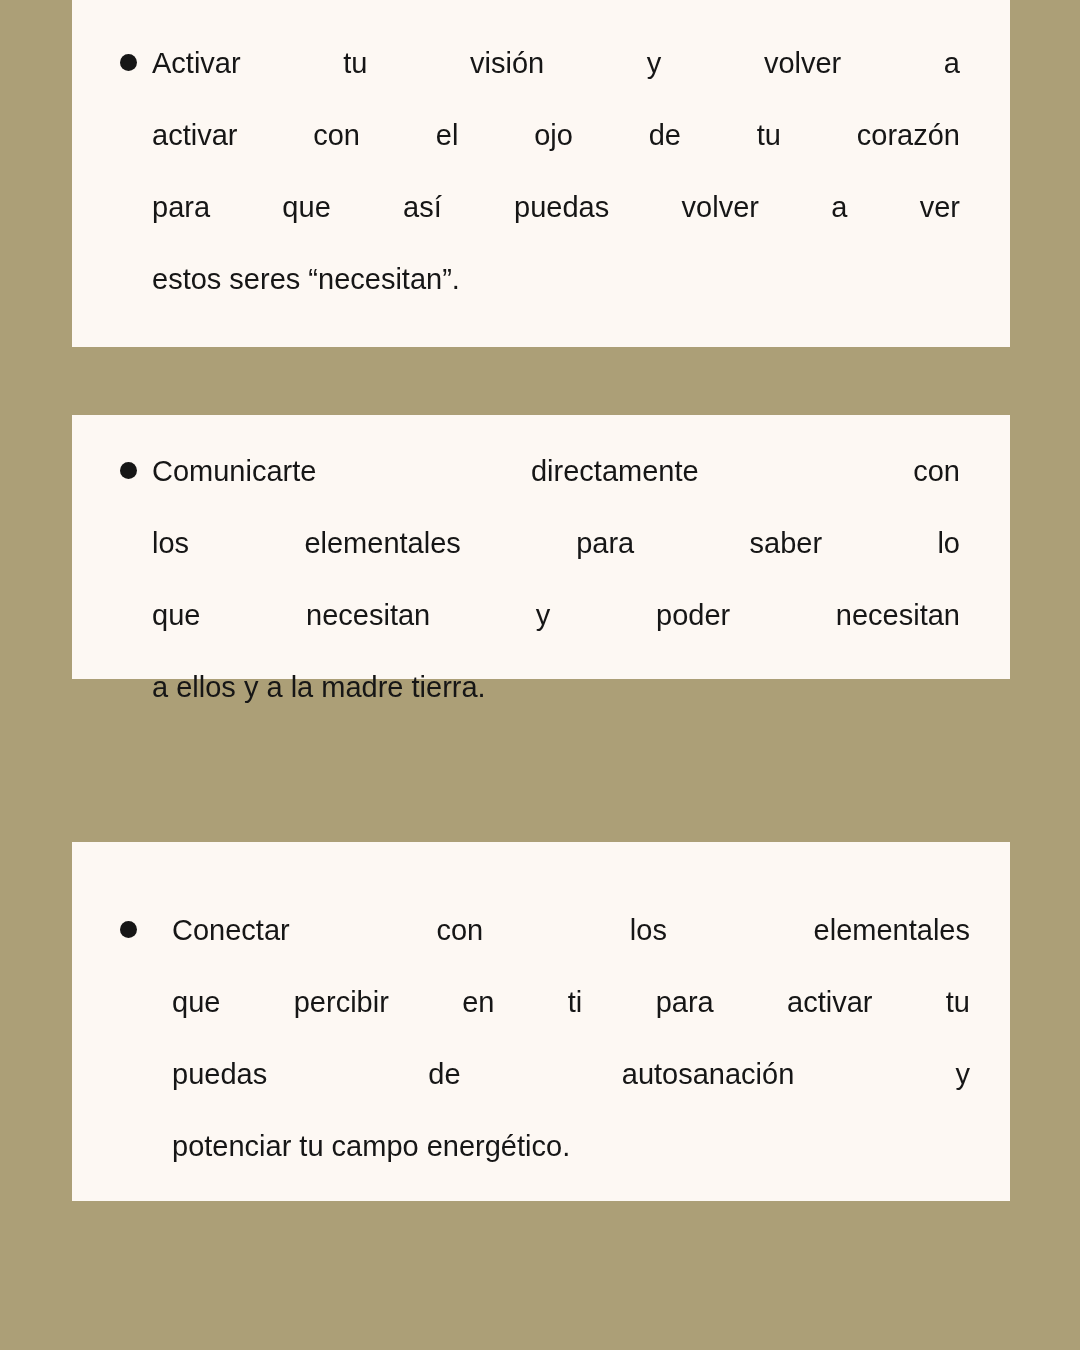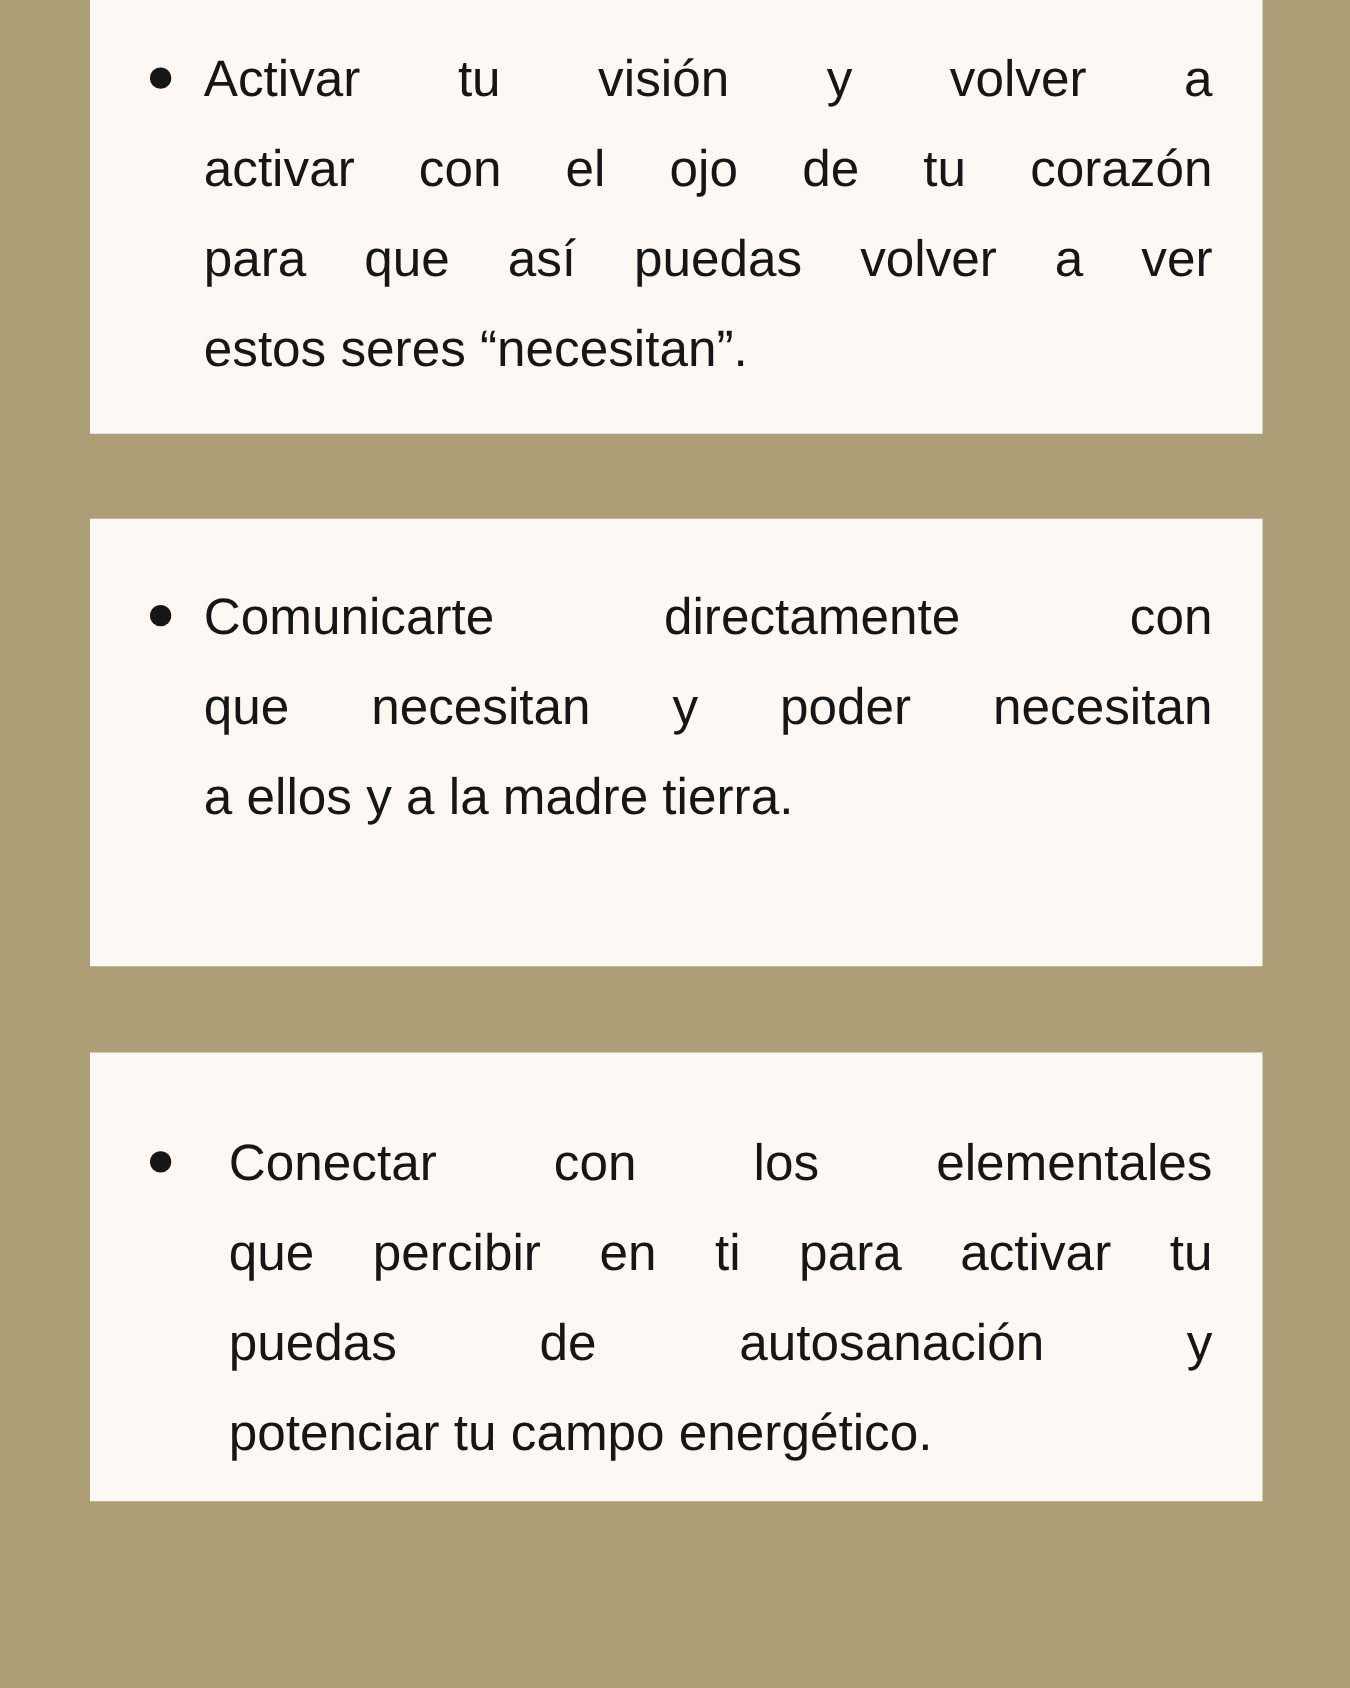--- a/index.html
+++ b/index.html
@@ -32,37 +32,37 @@
   }
   .bullet {
     flex: 0 0 17px;
     width: 17px;
     height: 17px;
     border-radius: 50%;
     background: var(--text);
     margin-top: 27px;
   }
   .text {
-    margin-left: 26px;
+    margin-left: 15px;
     width: 808px;
-    font-size: 41px;
+    font-size: 29px;
     line-height: 72px;
     color: var(--text);
   }
   .line {
     text-align: justify;
     text-align-last: justify;
   }
   .line.last {
     text-align: left;
     text-align-last: left;
   }
   
   #card-0 { top: 0;     height: 347px; padding-top: 27px; }
-  #card-1 { top: 415px; height: 358px; padding-top: 42px; }
+  #card-1 { top: 415px; height: 264px; padding-top: 20px; }
   #card-2 { top: 842px; height: 359px; padding-top: 52px; gap: 20px; }
 </style>
 </head>
 <body>
 
 <div class="canvas">
 
   <section class="card" id="card-0">
     <span class="bullet"></span>
     <div class="text">
@@ -70,20 +70,21 @@
         <div class="line">activar con el ojo de tu corazón</div>
         <div class="line">para que así puedas volver a ver</div>
         <div class="line last">estos seres “necesitan”.</div>
       </div>
   </section>
 
   <section class="card" id="card-1">
     <span class="bullet"></span>
     <div class="text">
         <div class="line">Comunicarte directamente con</div>
+        <div class="line">los elementales para saber lo</div>
         <div class="line">que necesitan y poder necesitan</div>
         <div class="line last">a ellos y a la madre tierra.</div>
       </div>
   </section>
 
   <section class="card" id="card-2">
     <span class="bullet"></span>
     <div class="text">
         <div class="line">Conectar con los elementales</div>
         <div class="line">que percibir en ti para activar tu</div>

